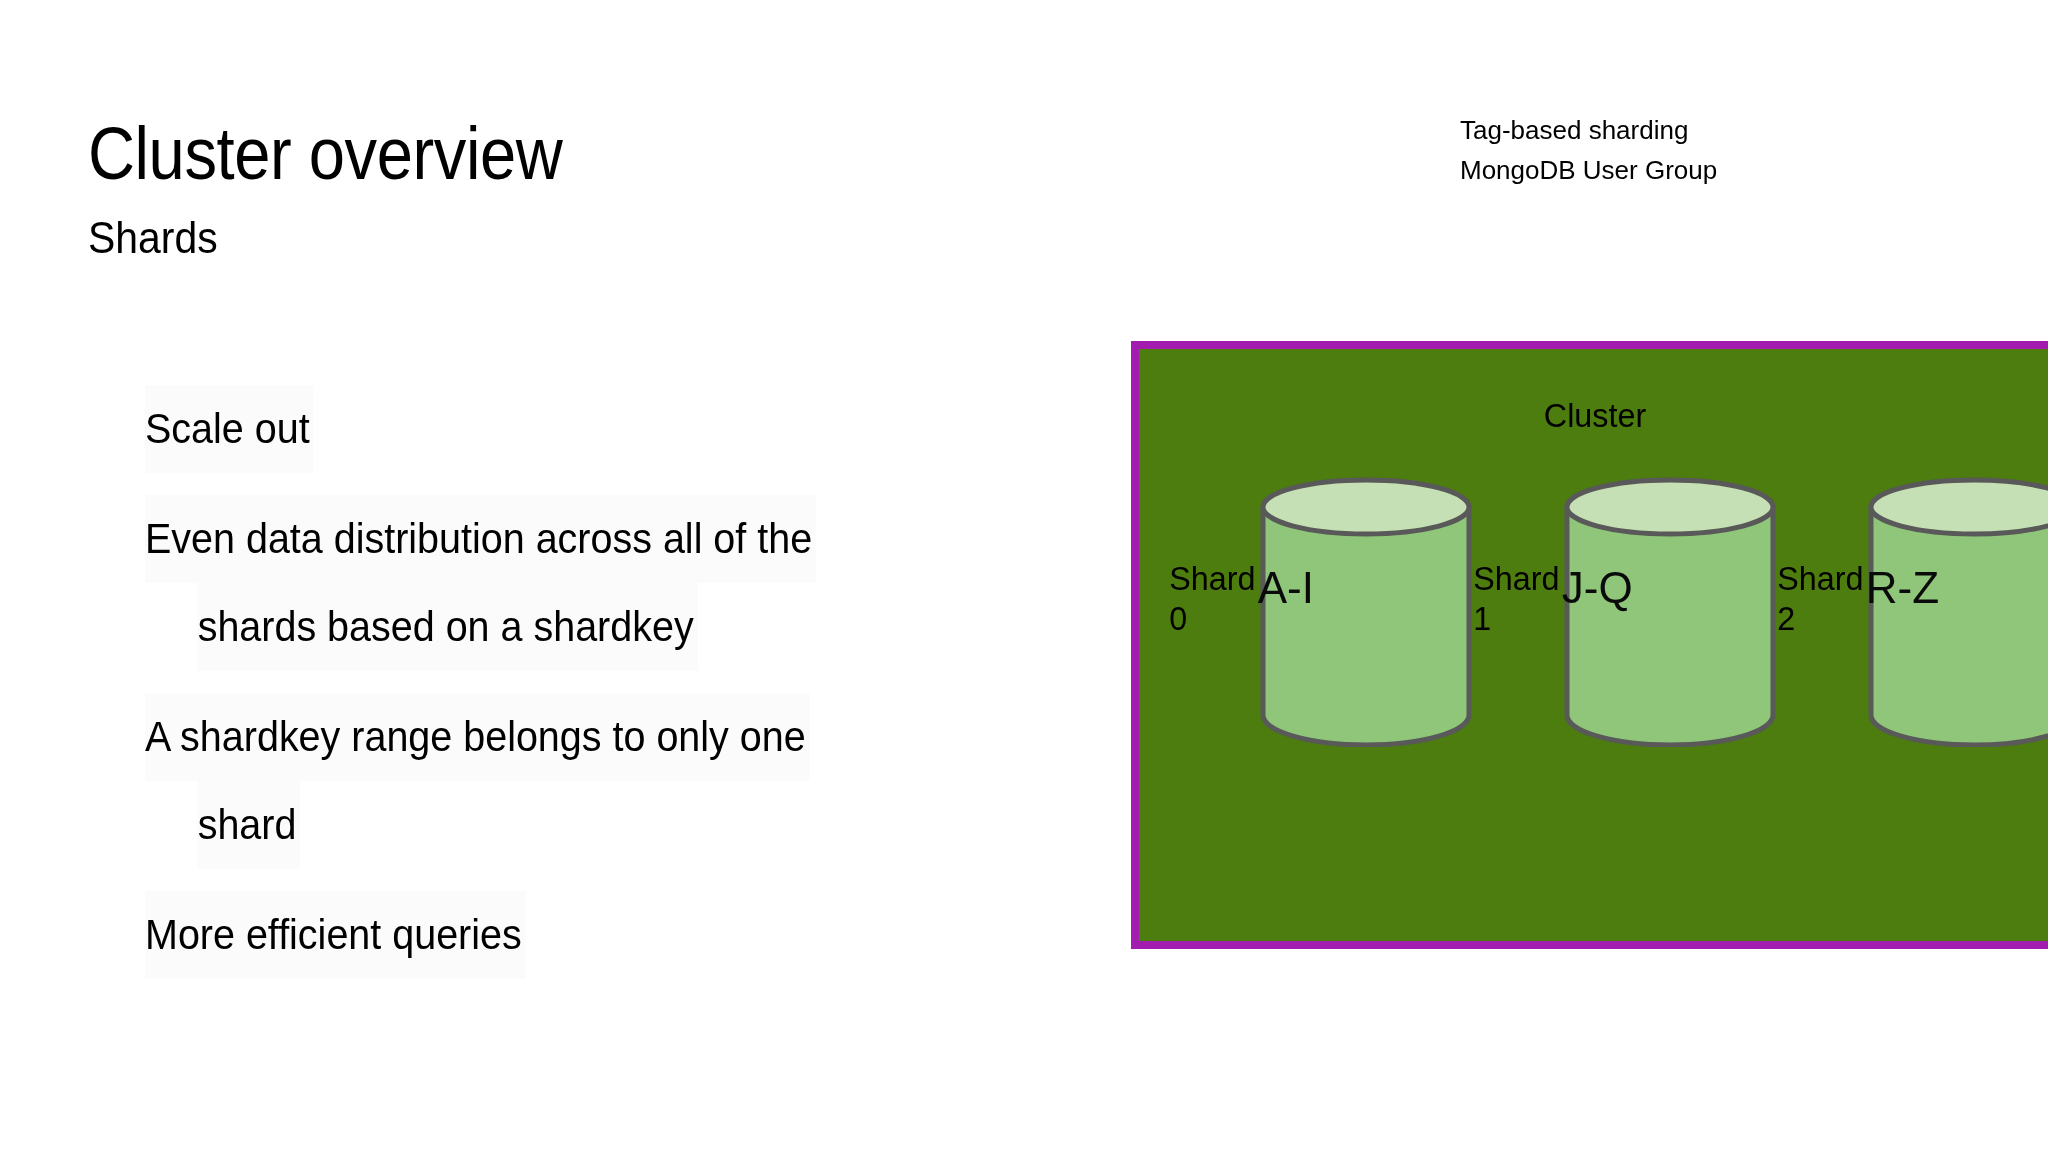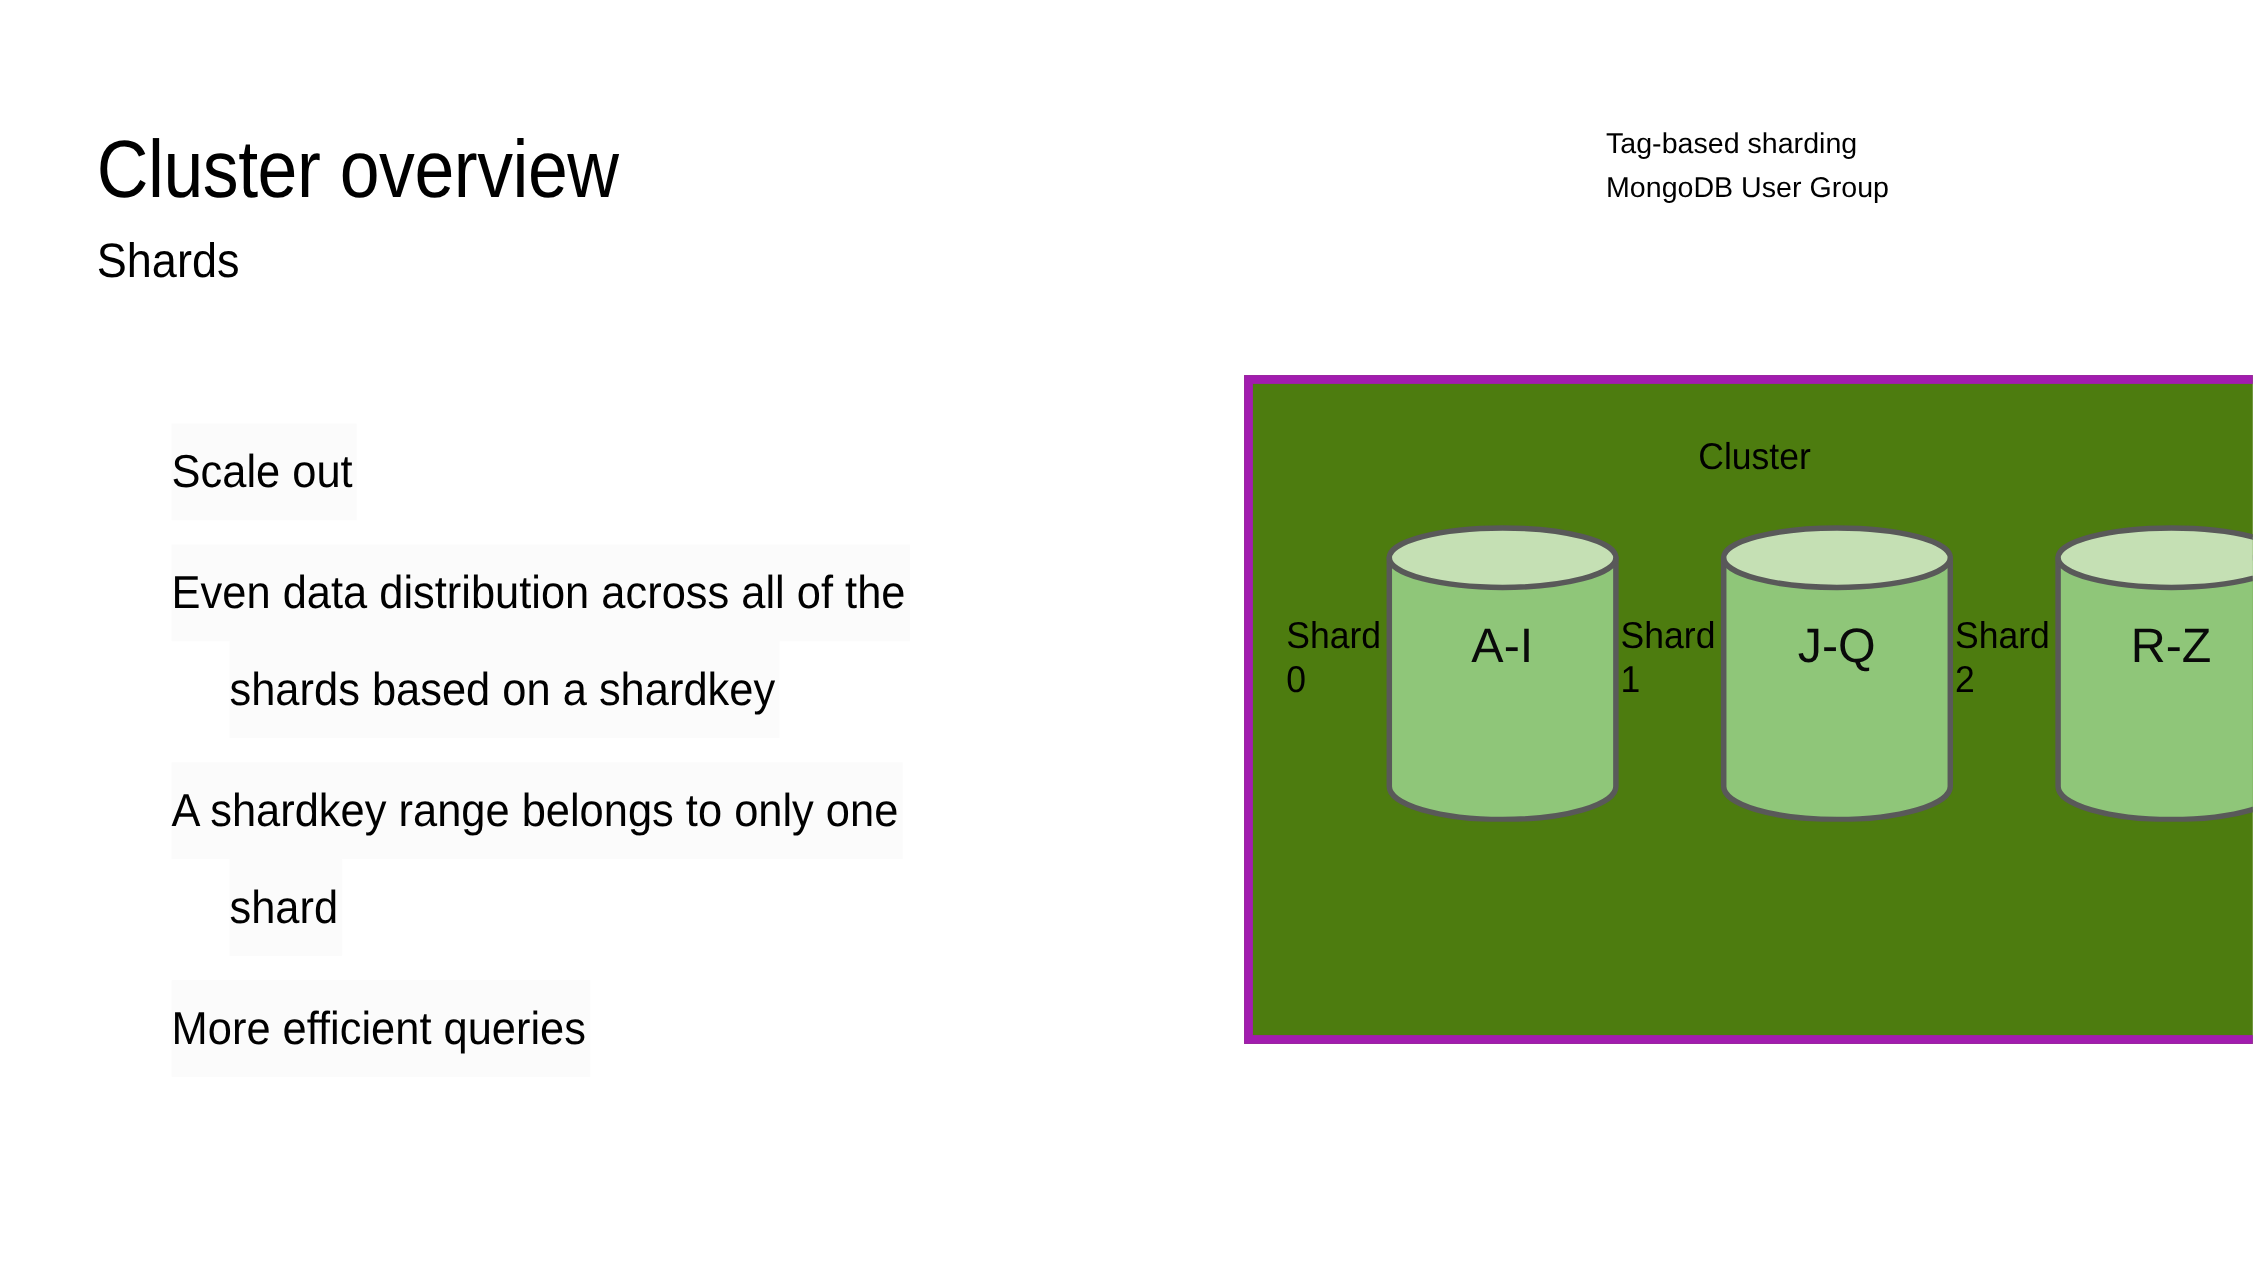--- a/index.html
+++ b/index.html
@@ -52,21 +52,21 @@
     font-size: 26px;
     line-height: 40px;
     font-weight: 400;
     white-space: nowrap;
   }
   #deck-label div { display: block; }
 
   
   #bullet-list {
     position: absolute;
-    left: 156px;
+    left: 145px;
     top: 385px;
     width: 900px;
   }
   .bullet {
     font-family: "Liberation Sans Narrow", "Liberation Sans", sans-serif;
     font-size: 42px;
     line-height: 88px;
     font-weight: 400;
     color: #000000;
     margin: 0 0 22px 0;
@@ -133,21 +133,20 @@
     position: relative;
     width: 216px;
     height: 272px;
   }
   .cylinder svg { display: block; }
   .cyl-text {
     position: absolute;
     left: 0;
     right: 0;
     top: 88px;
-    text-align: center;
     font-family: "Liberation Sans", sans-serif;
     font-size: 44px;
     line-height: 50px;
     color: #0a0a0a;
     pointer-events: none;
   }
 </style>
 </head>
 <body>
 

